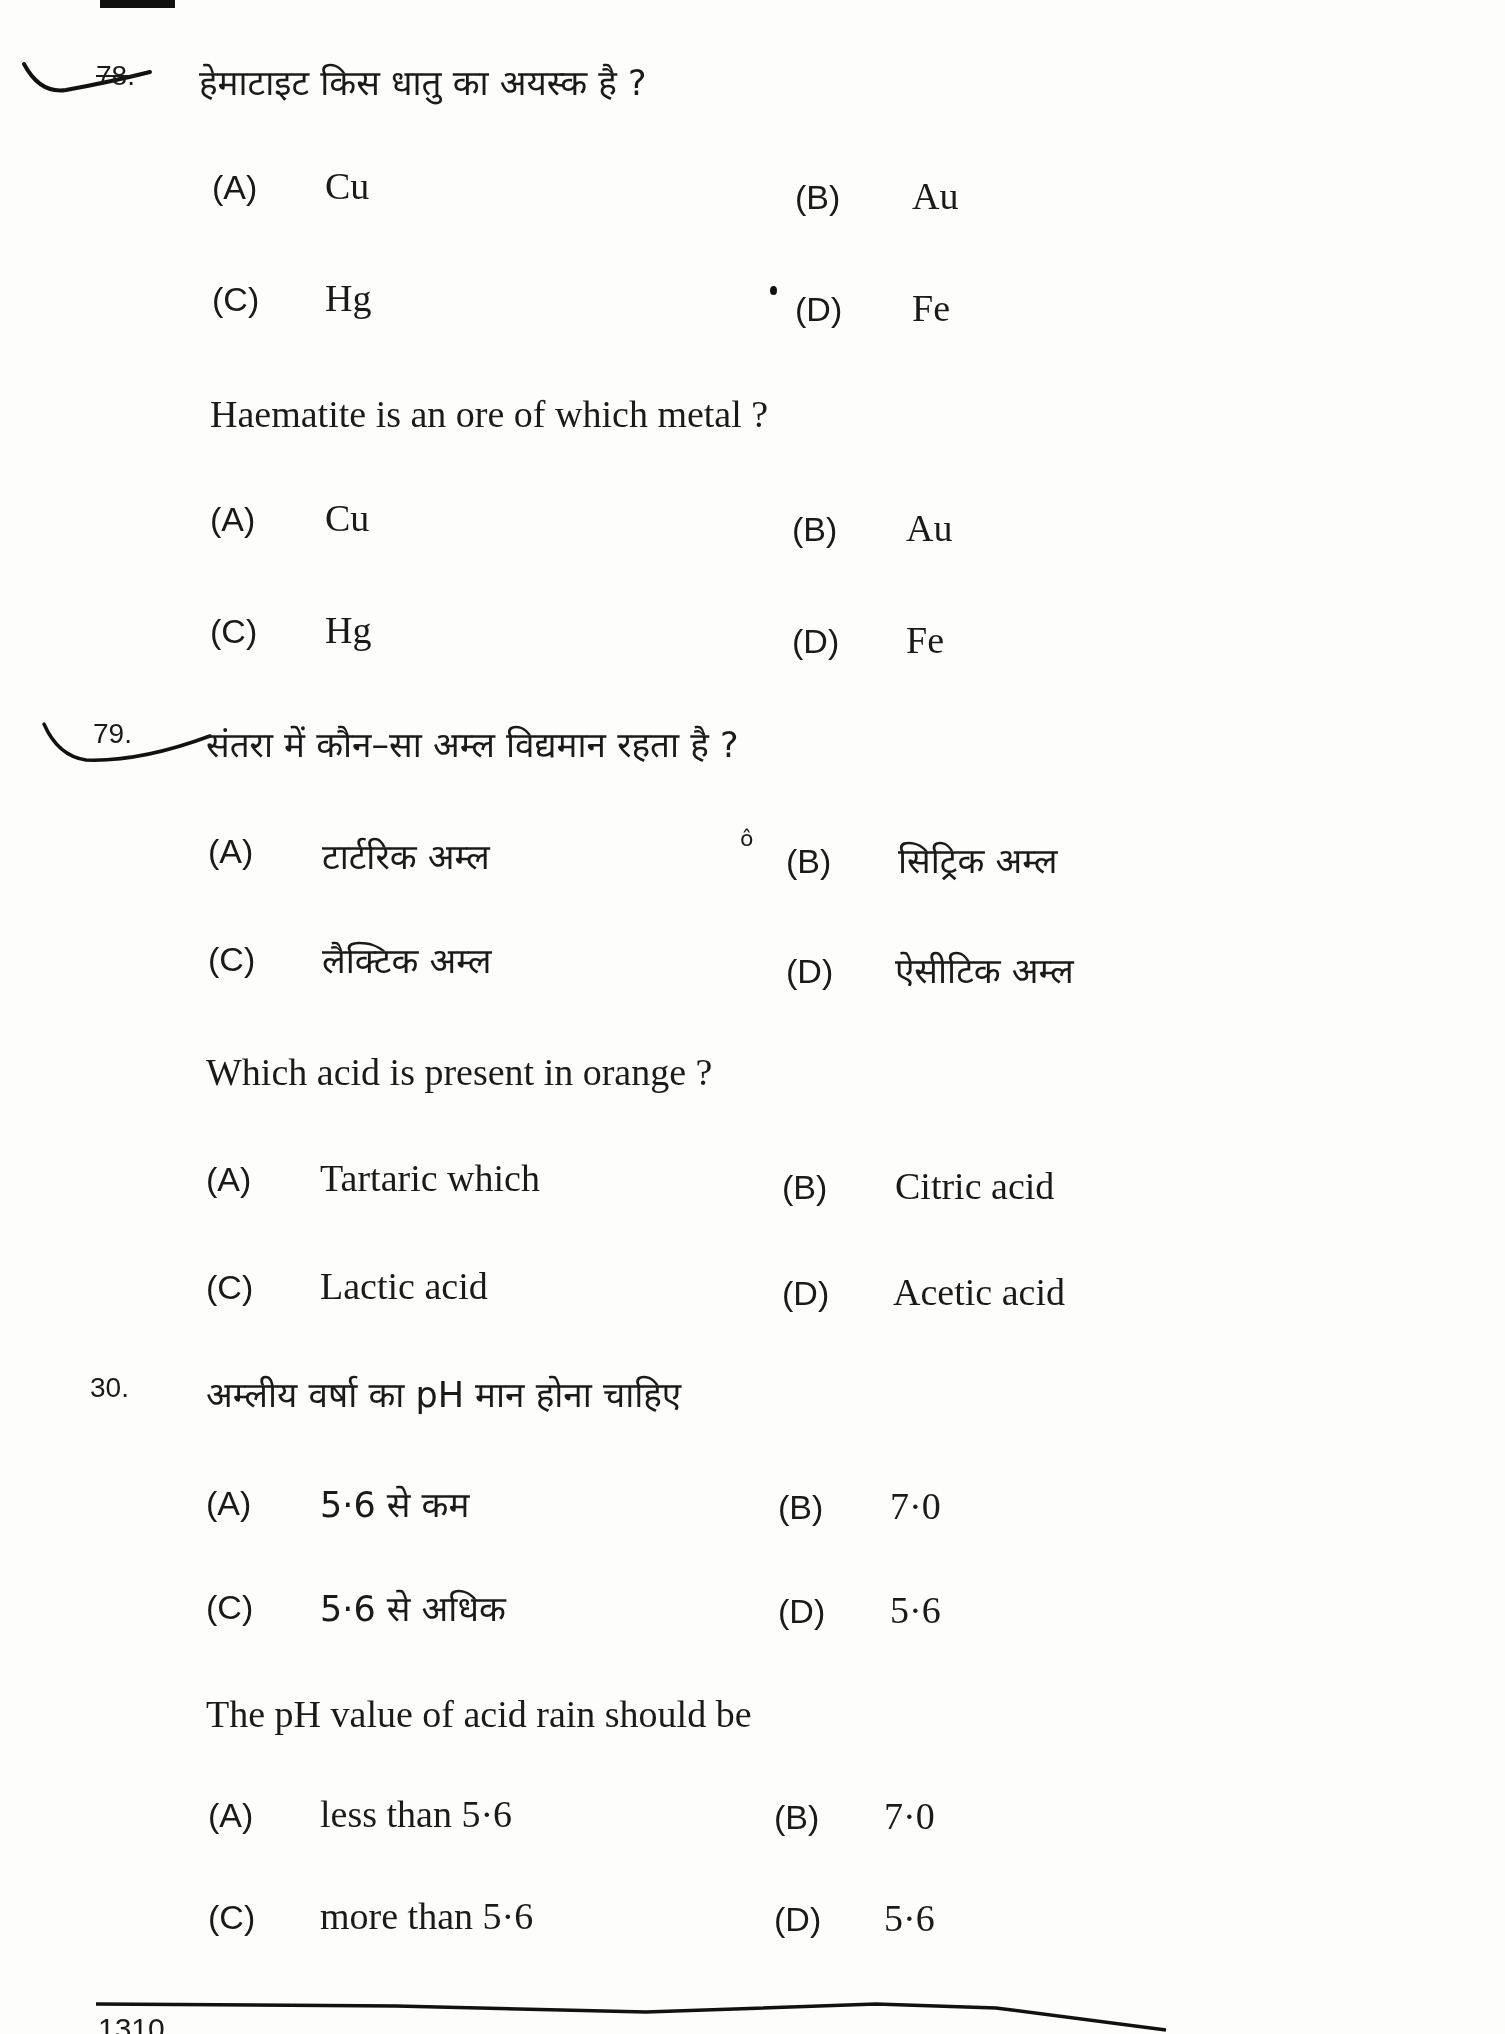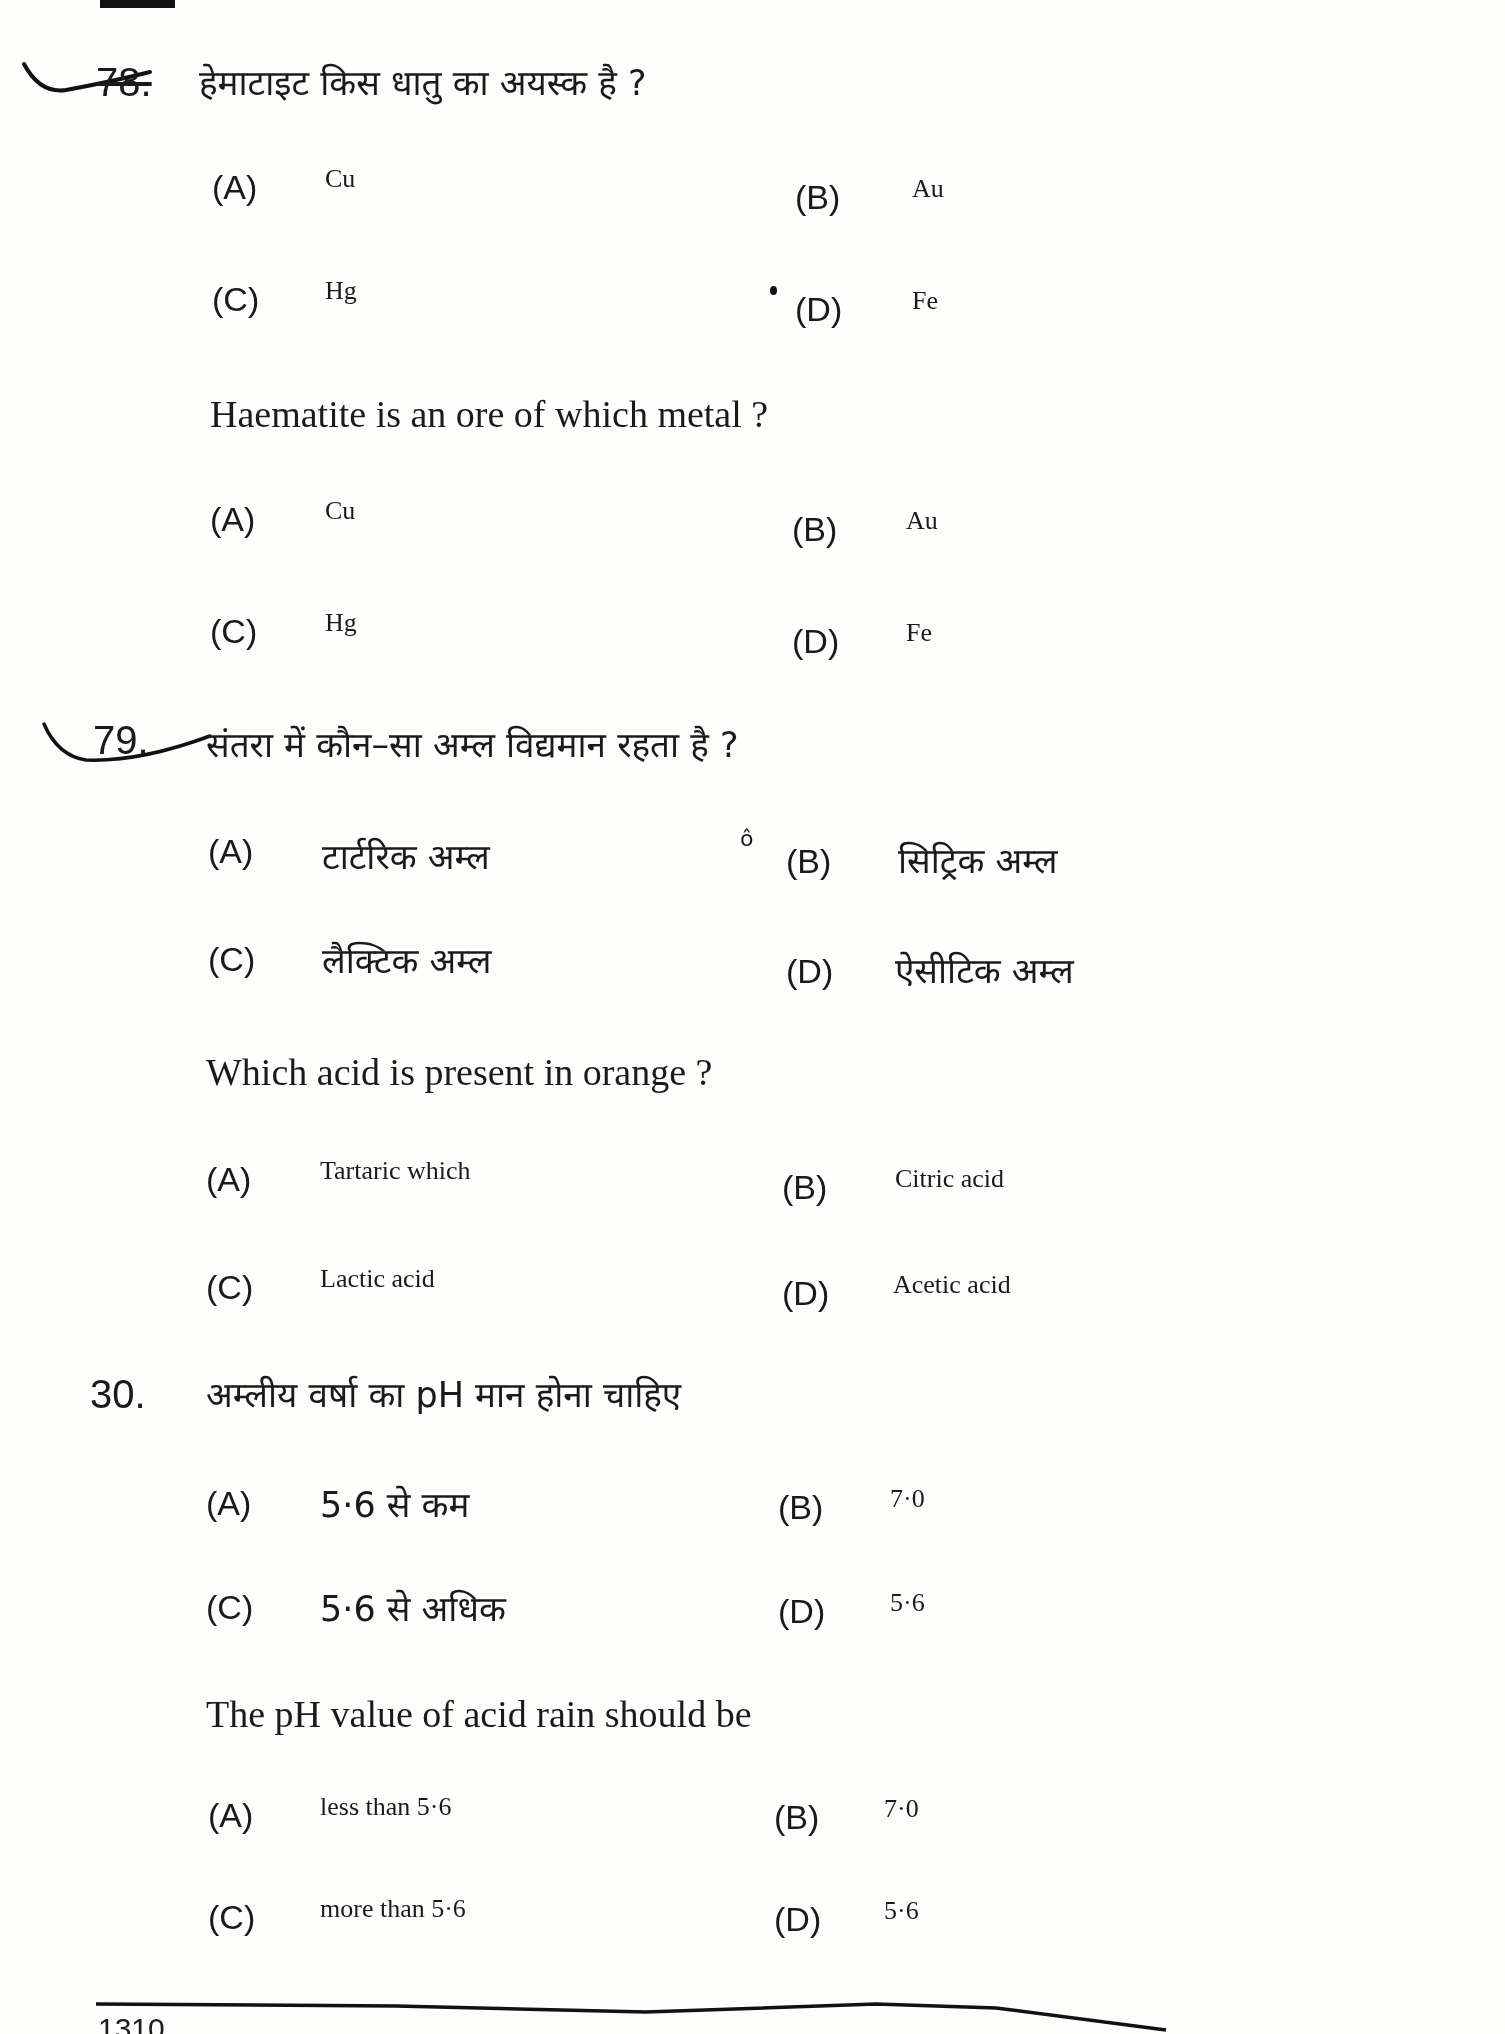--- a/index.html
+++ b/index.html
@@ -3,25 +3,25 @@
 <meta charset="utf-8">
 <style>
   html, body { margin:0; padding:0; }
   body {
     width:1505px; height:2034px; position:relative; overflow:hidden;
     background:#fdfdfc; color:#1a1a1a;
     font-family:"DejaVu Serif", "Liberation Serif", serif;
   }
   .topbar { position:absolute; left:100px; top:0; width:75px; height:8px; background:#111; }
   .abs { position:absolute; white-space:nowrap; }
-  .qnum { font-family:"Liberation Sans", sans-serif; font-size:40px; }
+  .qnum { font-family:"Liberation Sans", sans-serif; font-size:28px; }
   .hi { font-family:"DejaVu Sans", sans-serif; font-size:35px; }
   .en { font-family:"Liberation Serif", serif; font-size:38px; }
   .lbl { font-family:"Liberation Sans", sans-serif; font-size:34px; }
-  .opt { font-family:"Liberation Serif", serif; font-size:26px; }
+  .opt { font-family:"Liberation Serif", serif; font-size:38px; }
   .opt-hi { font-family:"DejaVu Sans", sans-serif; font-size:35px; }
   .strike { text-decoration:line-through; }
   svg.mark { position:absolute; overflow:visible; }
   .footer-num { font-family:"Liberation Sans", sans-serif; font-size:30px; }
 </style>
 </head>
 <body>
 
 <div class="topbar"></div>
 

